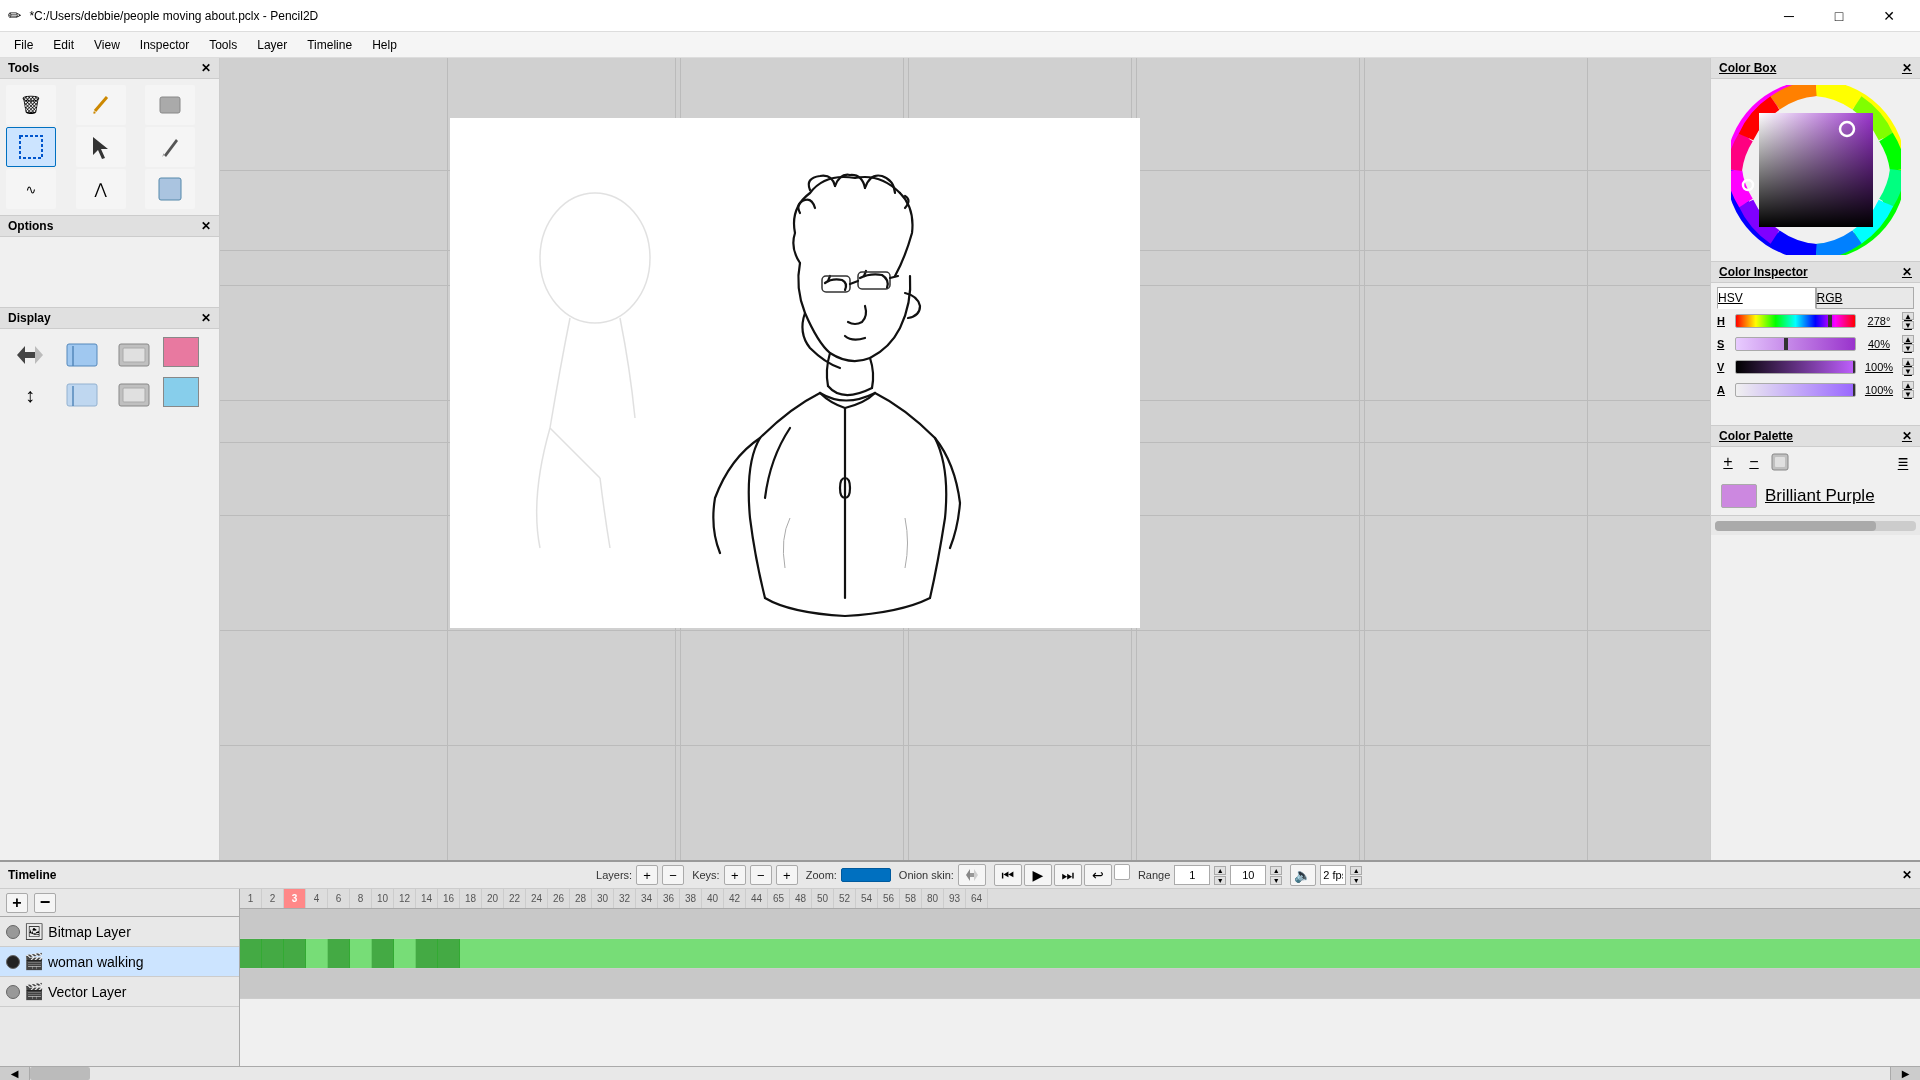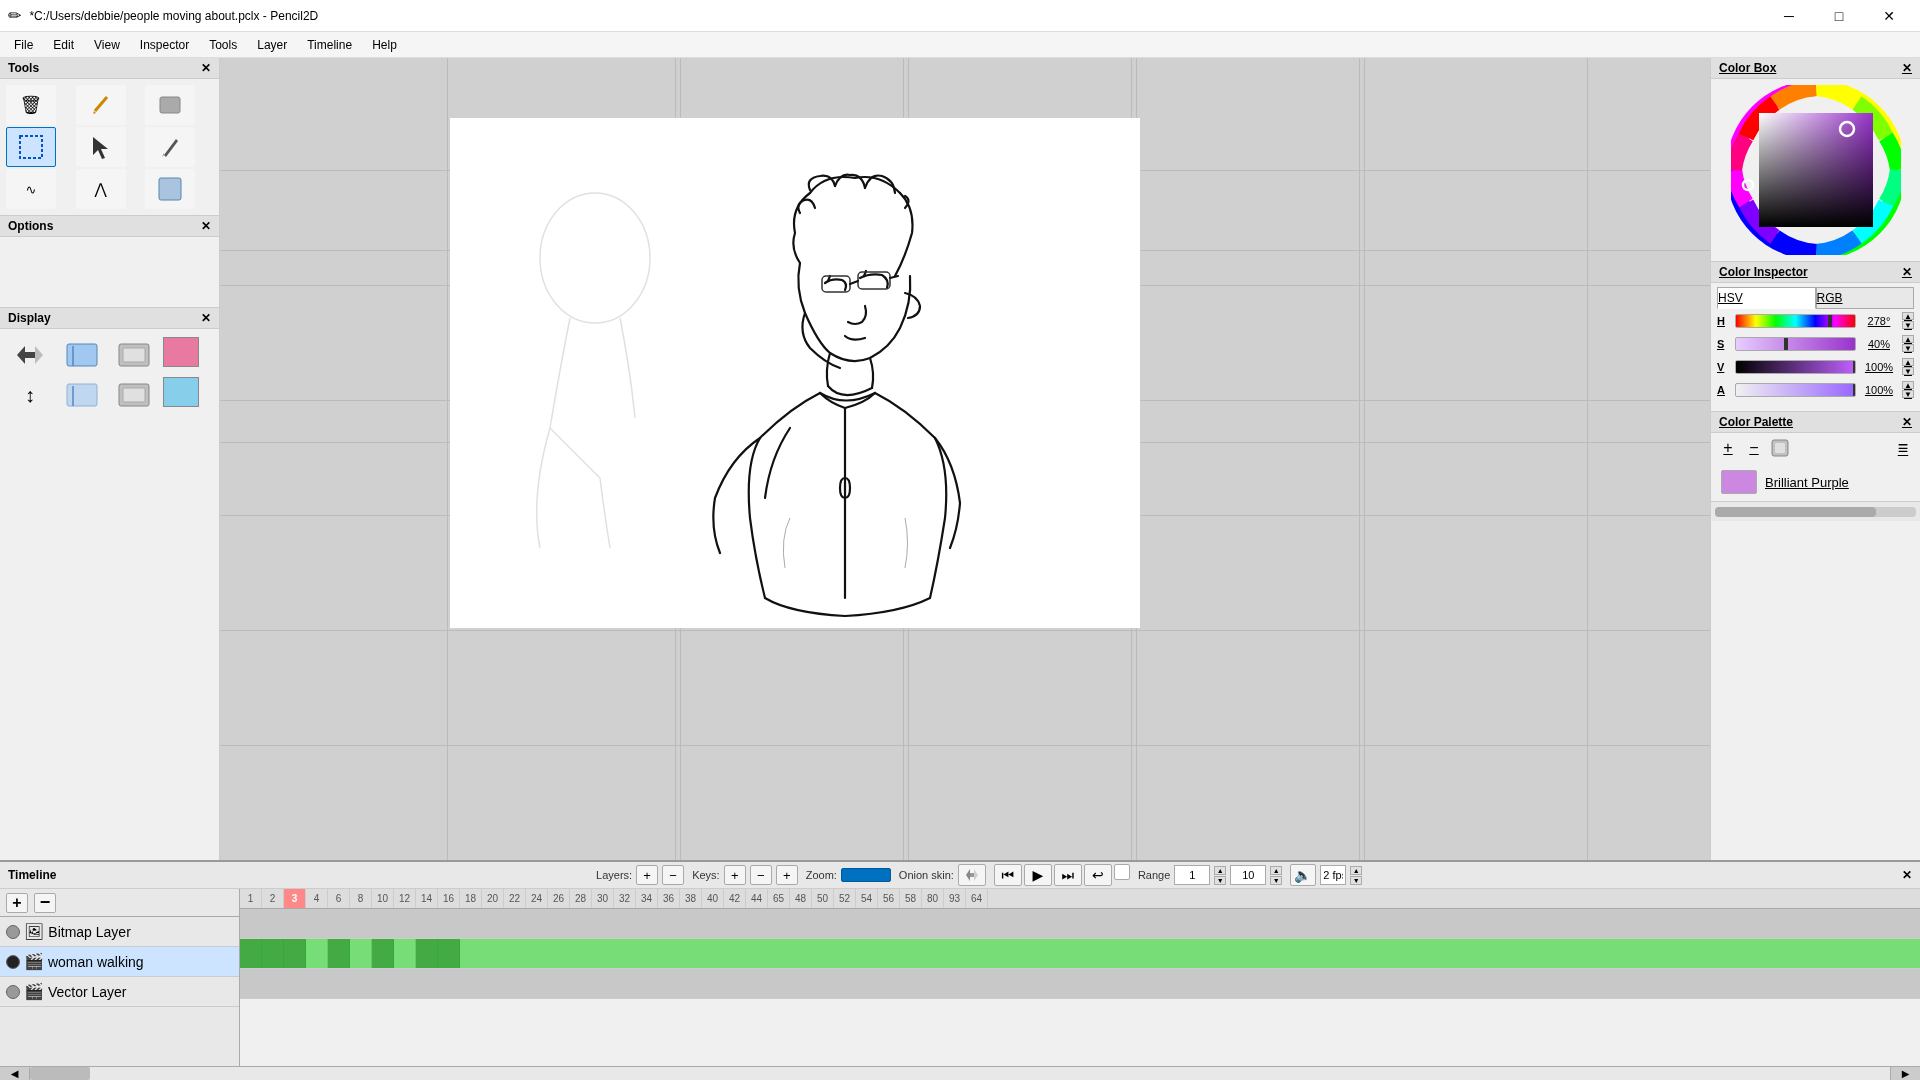--- a/index.html
+++ b/index.html
@@ -46,38 +46,38 @@
 
     
     #right-panel { width: 210px; display: flex; flex-direction: column; border-left: 1px solid #ccc; background: #f0f0f0; text-decoration: underline; }
 
     
     #color-box { border-bottom: 1px solid #ccc; }
     #color-wheel-container { padding: 6px; display: flex; align-items: center; justify-content: center; }
     #color-wheel { width: 170px; height: 170px; position: relative; }
 
     
-    #color-inspector { border-bottom: 1px solid #ccc; padding-bottom: 10px; }
+    #color-inspector { border-bottom: 1px solid #ccc; padding-bottom: 24px; }
     .ci-tabs { display: flex; padding: 4px 6px 0; gap: 0; }
     .ci-tab { flex: 1; padding: 3px 0; cursor: pointer; border: 1px solid #aaa; background: #e8e8e8; }
     .ci-tab.active { background: #fff; border-bottom-color: #fff; z-index: 1; }
     .ci-row { display: flex; align-items: center; gap: 4px; padding: 3px 6px; }
     .ci-label { width: 14px; font-weight: bold; font-size: 11px; }
     .ci-slider-container { flex: 1; height: 14px; border: 1px solid #aaa; border-radius: 2px; overflow: hidden; position: relative; }
     .ci-value { width: 38px; text-align: center; font-size: 11px; }
     .ci-slider-thumb { position: absolute; top: 0; bottom: 0; width: 4px; background: #333; }
 
     
     #color-palette { flex: 1; }
     .palette-toolbar { display: flex; align-items: center; gap: 4px; padding: 4px 6px; }
     .palette-btn { width: 22px; height: 22px; display: flex; align-items: center; justify-content: center; cursor: pointer; font-size: 16px; border: 1px solid transparent; border-radius: 2px; }
     .palette-list { padding: 4px 6px; }
     .palette-item { display: flex; align-items: center; gap: 8px; padding: 3px 4px; cursor: pointer; }
     .palette-color-swatch { width: 36px; height: 24px; border: 1px solid #aaa; border-radius: 2px; }
-    .palette-color-name { font-size: 13px; }
+    .palette-color-name { font-size: 17px; }
 
     
     #timeline { height: 220px; border-top: 2px solid #999; background: #f0f0f0; display: flex; flex-direction: column; }
     #timeline-header { display: flex; align-items: center; justify-content: space-between; padding: 2px 8px; border-bottom: 1px solid #ccc; background: #e8e8e8; }
     #timeline-title { font-weight: bold; }
     #timeline-controls { display: flex; align-items: center; gap: 8px; }
     .tl-ctrl-group { display: flex; align-items: center; gap: 4px; }
     .tl-label { font-size: 11px; color: #333; }
     .tl-btn { width: 22px; height: 20px; display: flex; align-items: center; justify-content: center; cursor: pointer; border: 1px solid #aaa; background: #f5f5f5; border-radius: 2px; font-size: 13px; }
     .tl-zoom-bar { width: 50px; height: 14px; background: #0070c0; border: 1px solid #005a9e; border-radius: 2px; }

